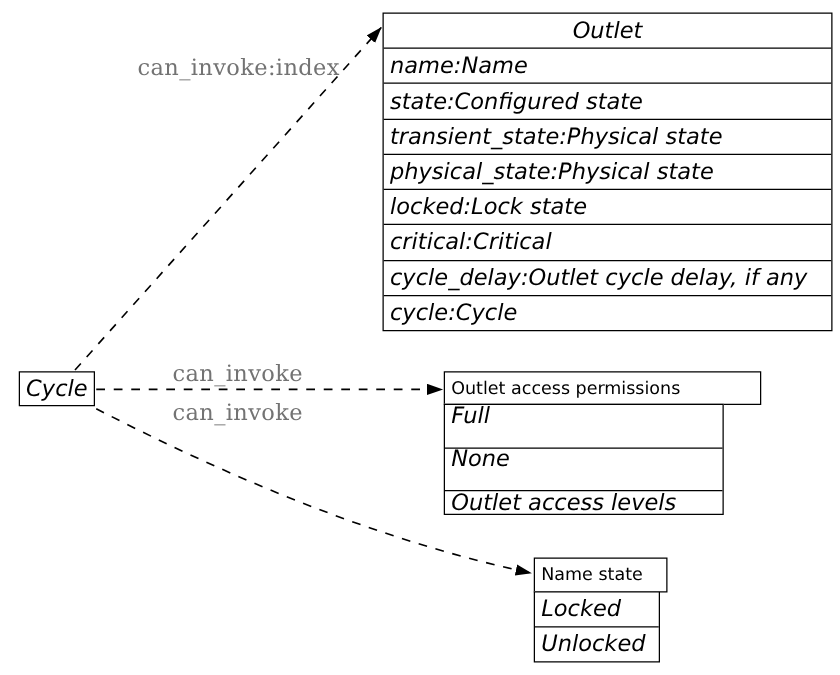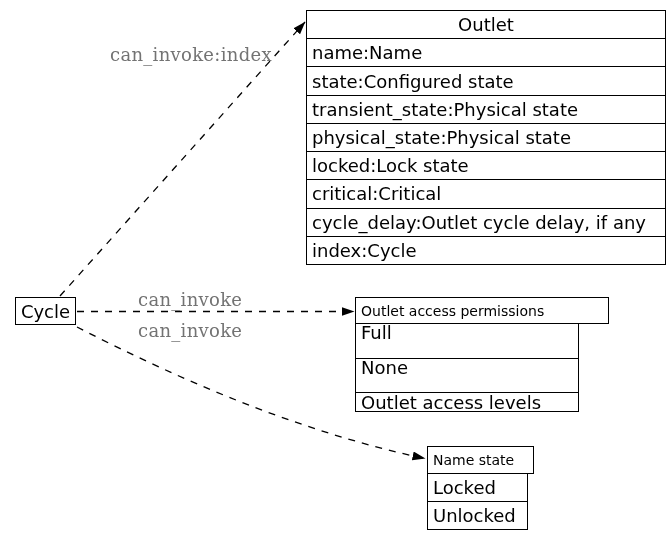--- a/index.html
+++ b/index.html
@@ -35,20 +35,21 @@
     flex-direction: column;
   }
   .record .cell {
     flex: 1 1 0;
     display: flex;
     align-items: center;
     font-size: 18px;
     white-space: nowrap;
     padding-left: 5px;
     overflow: hidden;
+    font-style: italic;
   }
   .record .cell:not(:first-child) {
     border-top: 1px solid #000000;
   }
   .record .cell.title-cell {
     justify-content: center;
     padding-left: 0;
   }
   
   .hdr-box {
@@ -58,20 +59,21 @@
     white-space: nowrap;
     padding-left: 5px;
     overflow: hidden;
   }
   .cycle-box {
     display: flex;
     align-items: center;
     justify-content: center;
     font-size: 18px;
     white-space: nowrap;
+    font-style: italic;
   }
   .edge-label {
     position: absolute;
     font-family: "DejaVu Serif", serif;
     font-size: 18px;
     letter-spacing: 0.3px;
     line-height: 22px;
     white-space: nowrap;
     color: #737373;
   }
@@ -102,21 +104,21 @@
 
   <div class="node-box record" style="left:306px; top:10px; width:360px; height:255px;">
     <div class="cell title-cell">Outlet</div>
     <div class="cell">name:Name</div>
     <div class="cell">state:Configured state</div>
     <div class="cell">transient_state:Physical state</div>
     <div class="cell">physical_state:Physical state</div>
     <div class="cell">locked:Lock state</div>
     <div class="cell">critical:Critical</div>
     <div class="cell">cycle_delay:Outlet cycle delay, if any</div>
-    <div class="cell">index:Cycle</div>
+    <div class="cell">cycle:Cycle</div>
   </div>
 
   <div class="node-box hdr-box" style="left:355px; top:297px; width:254px; height:27px;">
     <span>Outlet access permissions</span>
   </div>
   <div class="node-box record" style="left:355px; top:323px; width:224px; height:89px;gap:16px;">
     <div class="cell">Full</div>
     <div class="cell">None</div>
     <div class="cell">Outlet access levels</div>
   </div>

